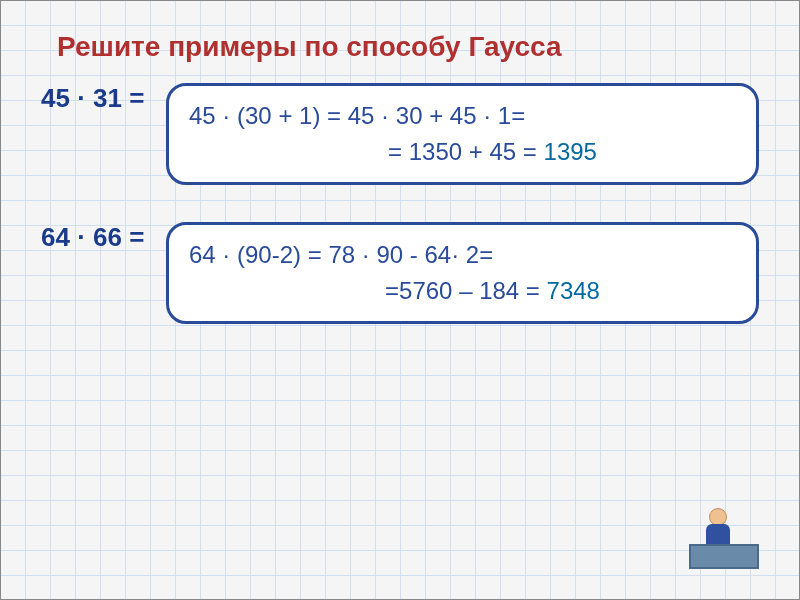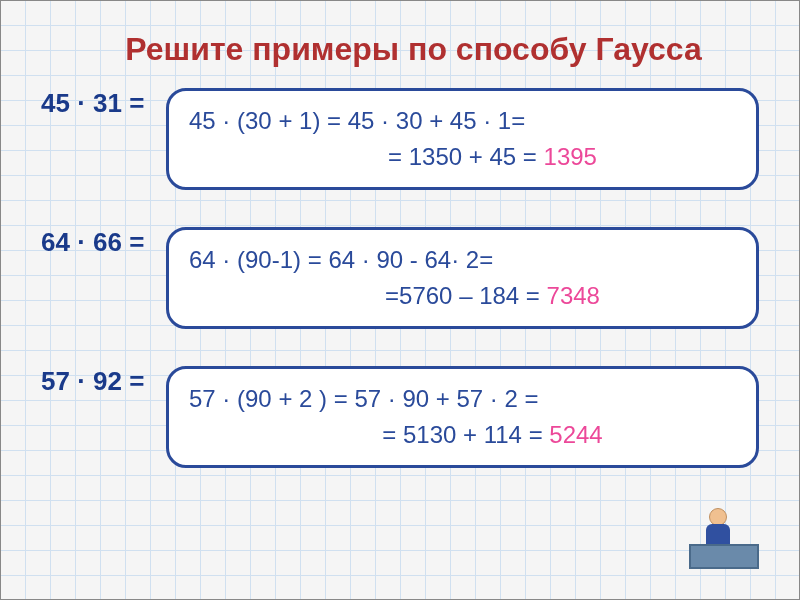--- a/index.html
+++ b/index.html
@@ -18,25 +18,24 @@
       font-family: Arial, sans-serif;
       position: relative;
       overflow: hidden;
       border: 1px solid #888;
     }
     .container {
       padding: 30px 40px;
     }
     .title {
       color: #b03030;
-      font-size: 32px;
+      font-size: 28px;
       font-weight: bold;
       margin-bottom: 20px;
-      margin-left: 27px;
-      text-align: center;
+      margin-left: 16px;
     }
     .example-row {
       display: flex;
       margin-bottom: 37px;
       gap: 15px;
     }
     .problem {
       color: #1a3a8a;
       font-size: 26px;
       font-weight: bold;
@@ -55,21 +54,21 @@
     }
     .solution-line1 {
       color: #2a4a9a;
     }
     .solution-line2 {
       color: #2a4a9a;
       text-align: center;
       padding-left: 60px;
     }
     .answer {
-      color: #ec4899;
+      color: #0369a1;
     }
     .student-figure {
       position: absolute;
       bottom: 30px;
       right: 30px;
       width: 80px;
       height: 80px;
     }
     .desk {
       position: absolute;
@@ -112,36 +111,27 @@
       <div class="solution-line1">45 · (30 + 1) = 45 · 30 + 45 · 1=</div>
       <div class="solution-line2">
         <span>= 1350 +  45 = </span><span class="answer">1395</span>
       </div>
     </div>
   </div>
 
   <div class="example-row">
     <div class="problem">64 · 66 =</div>
     <div class="solution-box">
-      <div class="solution-line1">64 · (90-1) = 64 · 90 - 64· 2=</div>
+      <div class="solution-line1">64 · (90-2) = 78 · 90 - 64· 2=</div>
       <div class="solution-line2">
         <span>=5760 – 184 = </span><span class="answer">7348</span>
       </div>
     </div>
   </div>
 
-  <div class="example-row">
-    <div class="problem">57 · 92 =</div>
-    <div class="solution-box">
-      <div class="solution-line1">57 · (90  + 2 ) = 57 · 90 + 57 · 2 =</div>
-      <div class="solution-line2">
-        <span>= 5130 +  114 = </span><span class="answer">5244</span>
-      </div>
-    </div>
-  </div>
 </div>
 
 <div class="student-figure">
   <div class="person">
     <div class="head"></div>
     <div class="body-shape"></div>
   </div>
   <div class="desk"></div>
 </div>
 

